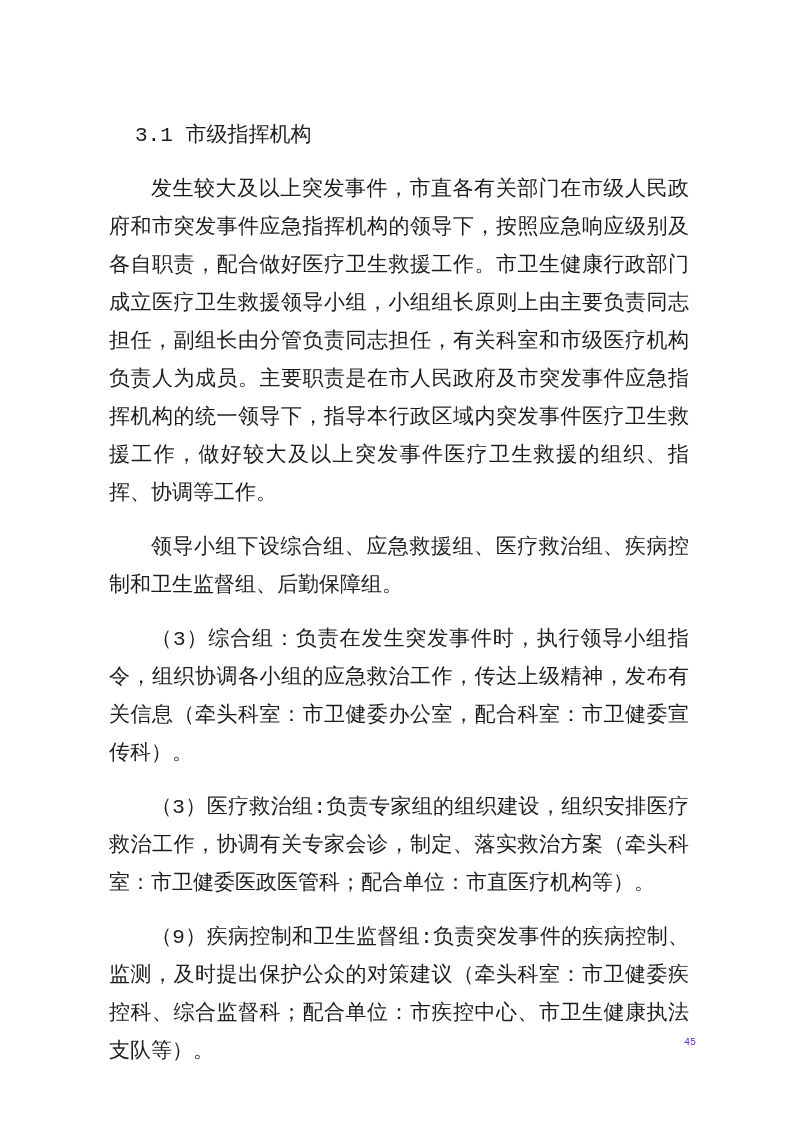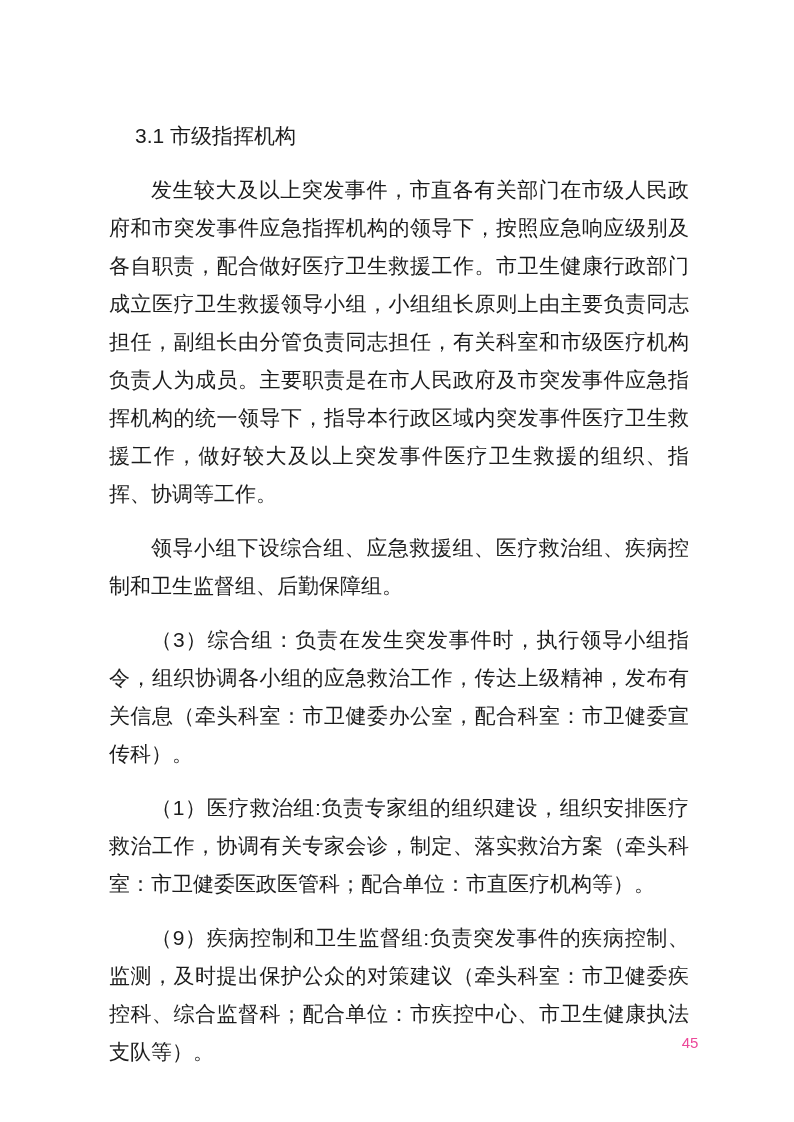--- a/index.html
+++ b/index.html
@@ -7,21 +7,21 @@
       background: #ffffff;
       width: 794px;
       height: 1122px;
       overflow: hidden;
     }
     .page {
       position: relative;
       width: 794px;
       height: 1122px;
       background: #ffffff;
-      font-family: Liberation Sans, sans-serif;
+      font-family: Liberation Mono, monospace;
       color: #1c1c1c;
     }
     .content {
       position: absolute;
       left: 93px;
       top: 117px;
       width: 612px;
       font-size: 21px;
       line-height: 38px;
       text-align: justify;
@@ -37,31 +37,31 @@
     .para {
       text-indent: 2em;
       margin: 16px;
     }
     .page-number {
       position: absolute;
       top: 1034px;
       left: 676px;
       width: 28px;
       text-align: center;
-      font-size: 15px;
+      font-size: 10px;
       line-height: 18px;
-      color: #ec4899;
+      color: #6d28d9;
     }
   </style>
 </head>
 <body>
 
 <div class="page">
   <div class="content">
     <h2 class="doc-heading">3.1 市级指挥机构</h2>
     <p class="para">发生较大及以上突发事件，市直各有关部门在市级人民政府和市突发事件应急指挥机构的领导下，按照应急响应级别及各自职责，配合做好医疗卫生救援工作。市卫生健康行政部门成立医疗卫生救援领导小组，小组组长原则上由主要负责同志担任，副组长由分管负责同志担任，有关科室和市级医疗机构负责人为成员。主要职责是在市人民政府及市突发事件应急指挥机构的统一领导下，指导本行政区域内突发事件医疗卫生救援工作，做好较大及以上突发事件医疗卫生救援的组织、指挥、协调等工作。</p>
     <p class="para">领导小组下设综合组、应急救援组、医疗救治组、疾病控制和卫生监督组、后勤保障组。</p>
     <p class="para">（3）综合组：负责在发生突发事件时，执行领导小组指令，组织协调各小组的应急救治工作，传达上级精神，发布有关信息（牵头科室：市卫健委办公室，配合科室：市卫健委宣传科）。</p>
-    <p class="para">（1）医疗救治组:负责专家组的组织建设，组织安排医疗救治工作，协调有关专家会诊，制定、落实救治方案（牵头科室：市卫健委医政医管科；配合单位：市直医疗机构等）。</p>
+    <p class="para">（3）医疗救治组:负责专家组的组织建设，组织安排医疗救治工作，协调有关专家会诊，制定、落实救治方案（牵头科室：市卫健委医政医管科；配合单位：市直医疗机构等）。</p>
     <p class="para">（9）疾病控制和卫生监督组:负责突发事件的疾病控制、监测，及时提出保护公众的对策建议（牵头科室：市卫健委疾控科、综合监督科；配合单位：市疾控中心、市卫生健康执法支队等）。</p>
   </div>
   <div class="page-number">45</div>
 </div>
 
 </body></html>

